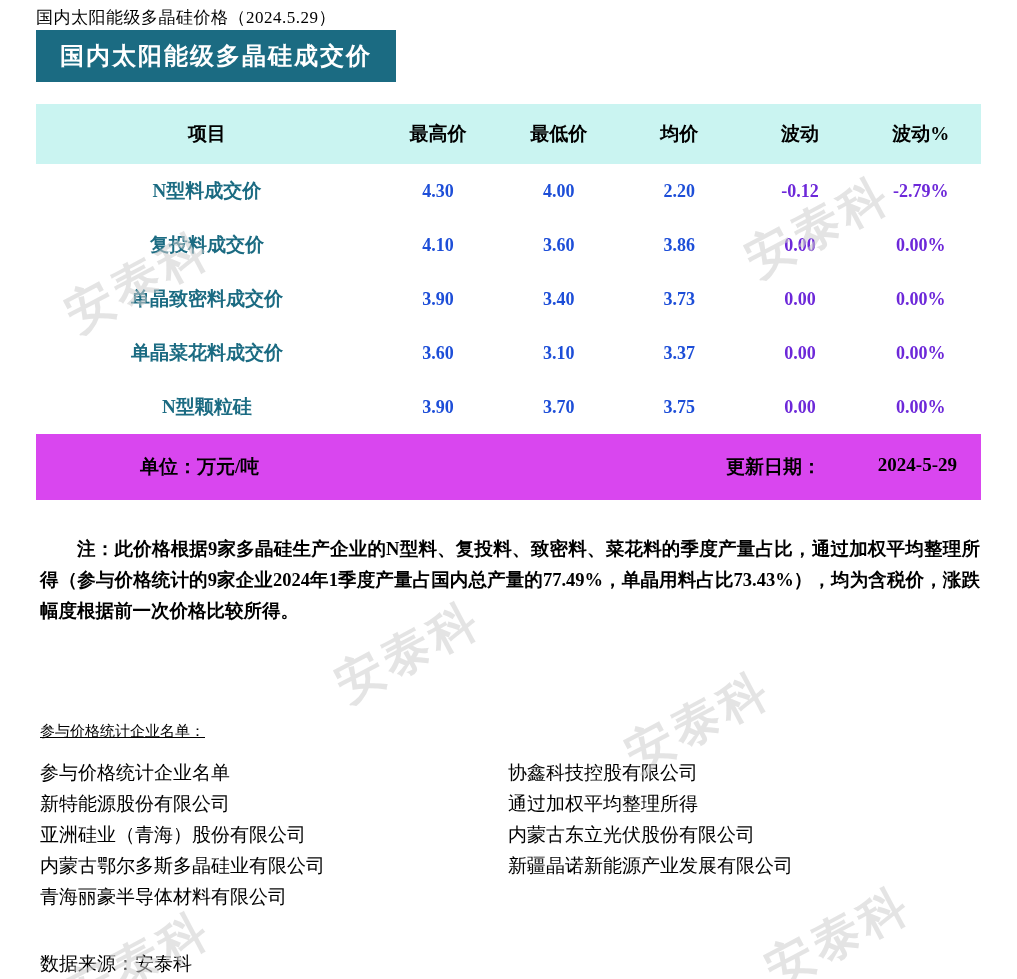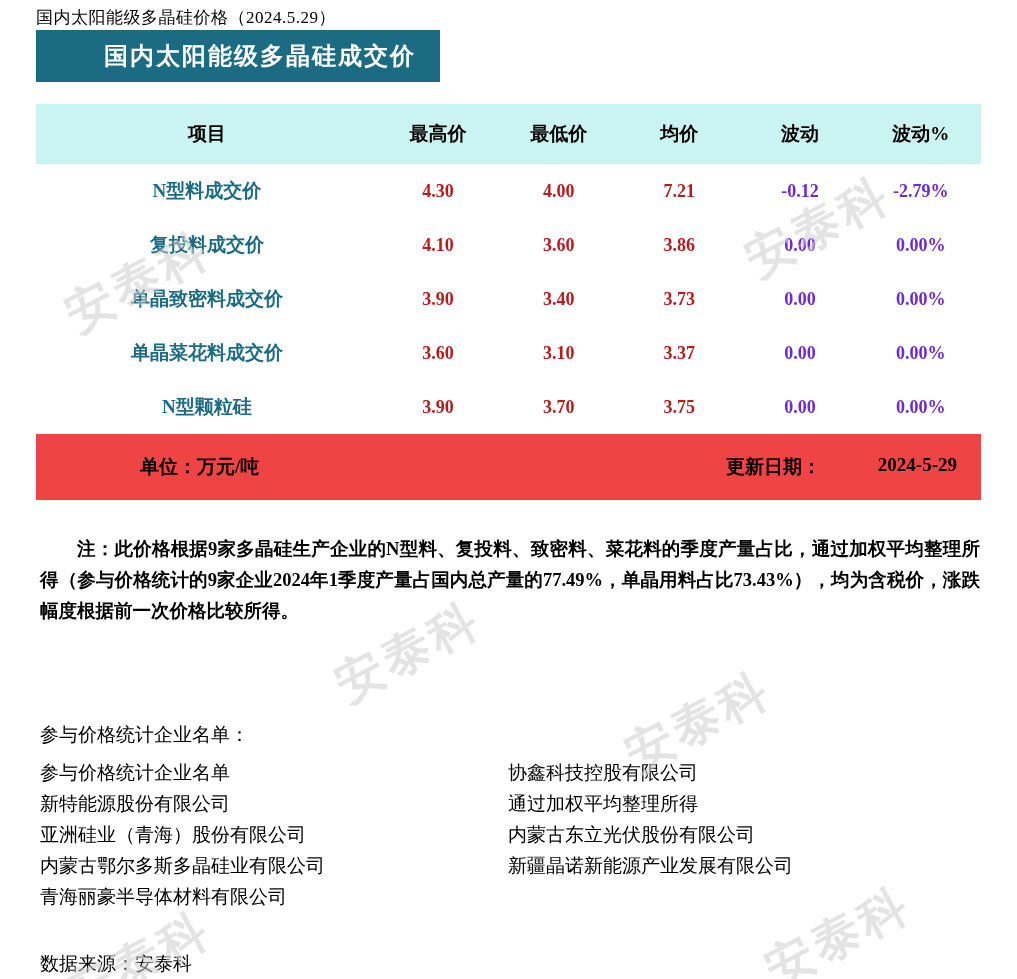--- a/index.html
+++ b/index.html
@@ -53,21 +53,20 @@
     width: 360px;
     height: 52px;
     background: #1b6b82;
     color: #ffffff;
     display: flex;
     align-items: center;
     justify-content: center;
     font-size: 24px;
     font-weight: bold;
     letter-spacing: 2px;
-    padding-left: 44px;
   }
 
   
   .price-table {
     position: absolute;
     left: 36px;
     top: 104px;
     width: 945px;
     border-collapse: collapse;
     table-layout: fixed;
@@ -92,32 +91,32 @@
     background: #ffffff;
   }
   .col-item   { width: 340px; }
   .col-price  { width: 120px; }
   .col-chg    { width: 120px; }
 
   .price-table tbody td.item {
     color: #1b6b82;
     font-size: 19px;
   }
-  .num { color: #b91c1c; font-size: 19px; }
+  .num { color: #1d4ed8; font-size: 19px; }
   .chg-up    { color: #6d28d9; }
   .chg-flat  { color: #6d28d9; }
 
   
   .tbl-footer {
     position: absolute;
     left: 36px;
     top: 434px;
     width: 945px;
     height: 66px;
-    background: #ef4444;
+    background: #d946ef;
   }
   .tbl-footer .unit {
     position: absolute;
     left: 104px;
     top: 20px;
     font-size: 19px;
     font-weight: bold;
   }
   .tbl-footer .upd-label {
     position: absolute;
@@ -146,21 +145,22 @@
     text-indent: 2em;
     text-align: justify;
     font-weight: bold;
   }
 
   
   .companies-title {
     position: absolute;
     left: 40px;
     top: 722px;
-    font-size: 19px;
+    font-size: 15px;
+    text-decoration: underline;
   }
   .col-left {
     position: absolute;
     left: 40px;
     top: 757px;
     font-size: 19px;
     line-height: 31px;
   }
   .col-right {
     position: absolute;
@@ -208,21 +208,21 @@
       <th>均价</th>
       <th>波动</th>
       <th>波动%</th>
     </tr>
   </thead>
   <tbody>
     <tr>
       <td class="item">N型料成交价</td>
       <td class="num">4.30</td>
       <td class="num">4.00</td>
-      <td class="num">7.21</td>
+      <td class="num">2.20</td>
       <td class="chg-up">-0.12</td>
       <td class="chg-up">-2.79%</td>
     </tr>
     <tr>
       <td class="item">复投料成交价</td>
       <td class="num">4.10</td>
       <td class="num">3.60</td>
       <td class="num">3.86</td>
       <td class="chg-flat">0.00</td>
       <td class="chg-flat">0.00%</td>

